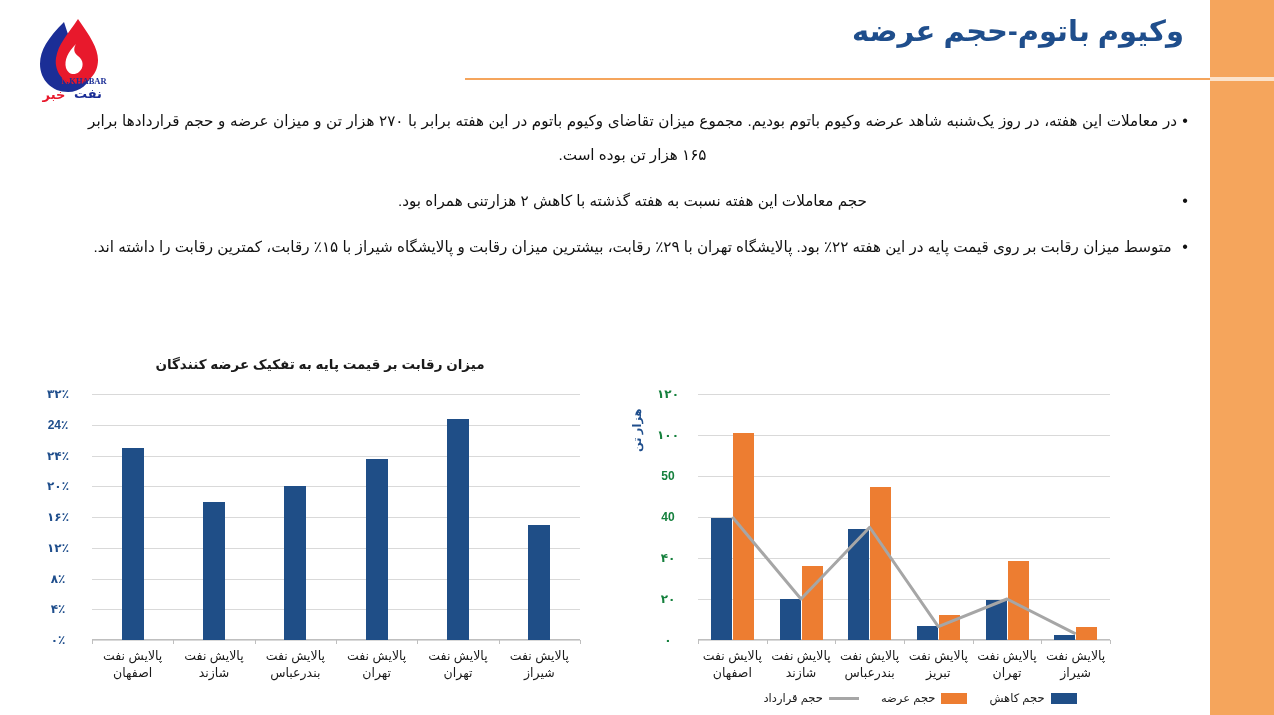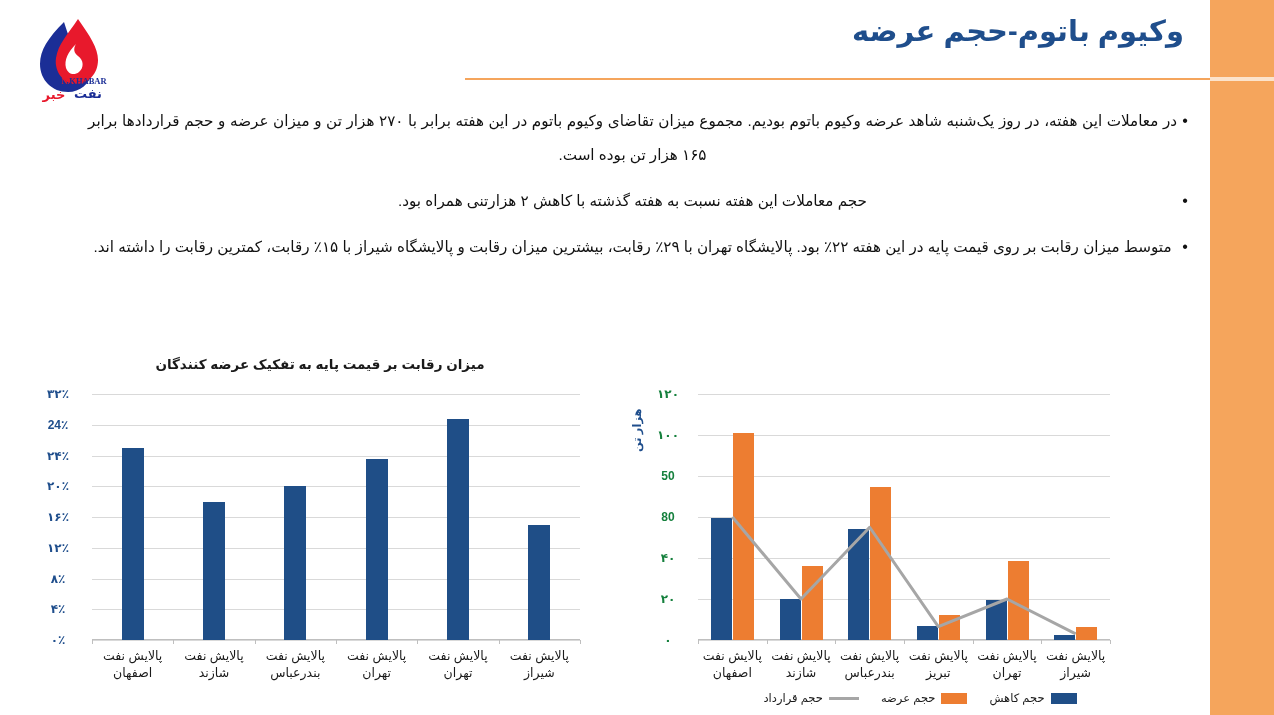--- a/index.html
+++ b/index.html
@@ -196,21 +196,21 @@
 <div id="chart-right">
   <div id="yaxis-title">هزار تن</div>
   <div class="plot" id="plot-right">
       <div class="gridline" style="top: 0px;"></div>
       <div class="ytick" style="top: 0px;">۱۲۰</div>
       <div class="gridline" style="top: 41px;"></div>
       <div class="ytick" style="top: 41px;">۱۰۰</div>
       <div class="gridline" style="top: 82px;"></div>
       <div class="ytick" style="top: 82px;">50</div>
       <div class="gridline" style="top: 123px;"></div>
-      <div class="ytick" style="top: 123px;">80</div>
+      <div class="ytick" style="top: 123px;">40</div>
       <div class="gridline" style="top: 164px;"></div>
       <div class="ytick" style="top: 164px;">۴۰</div>
       <div class="gridline" style="top: 205px;"></div>
       <div class="ytick" style="top: 205px;">۲۰</div>
       <div class="gridline" style="top: 246px;"></div>
       <div class="ytick" style="top: 246px;">۰</div>
       <div class="axis-base"></div>
       <div class="tickmark" style="left: 0px;"></div>
       <div class="tickmark" style="left: 68.6667px;"></div>
       <div class="tickmark" style="left: 137.333px;"></div>

